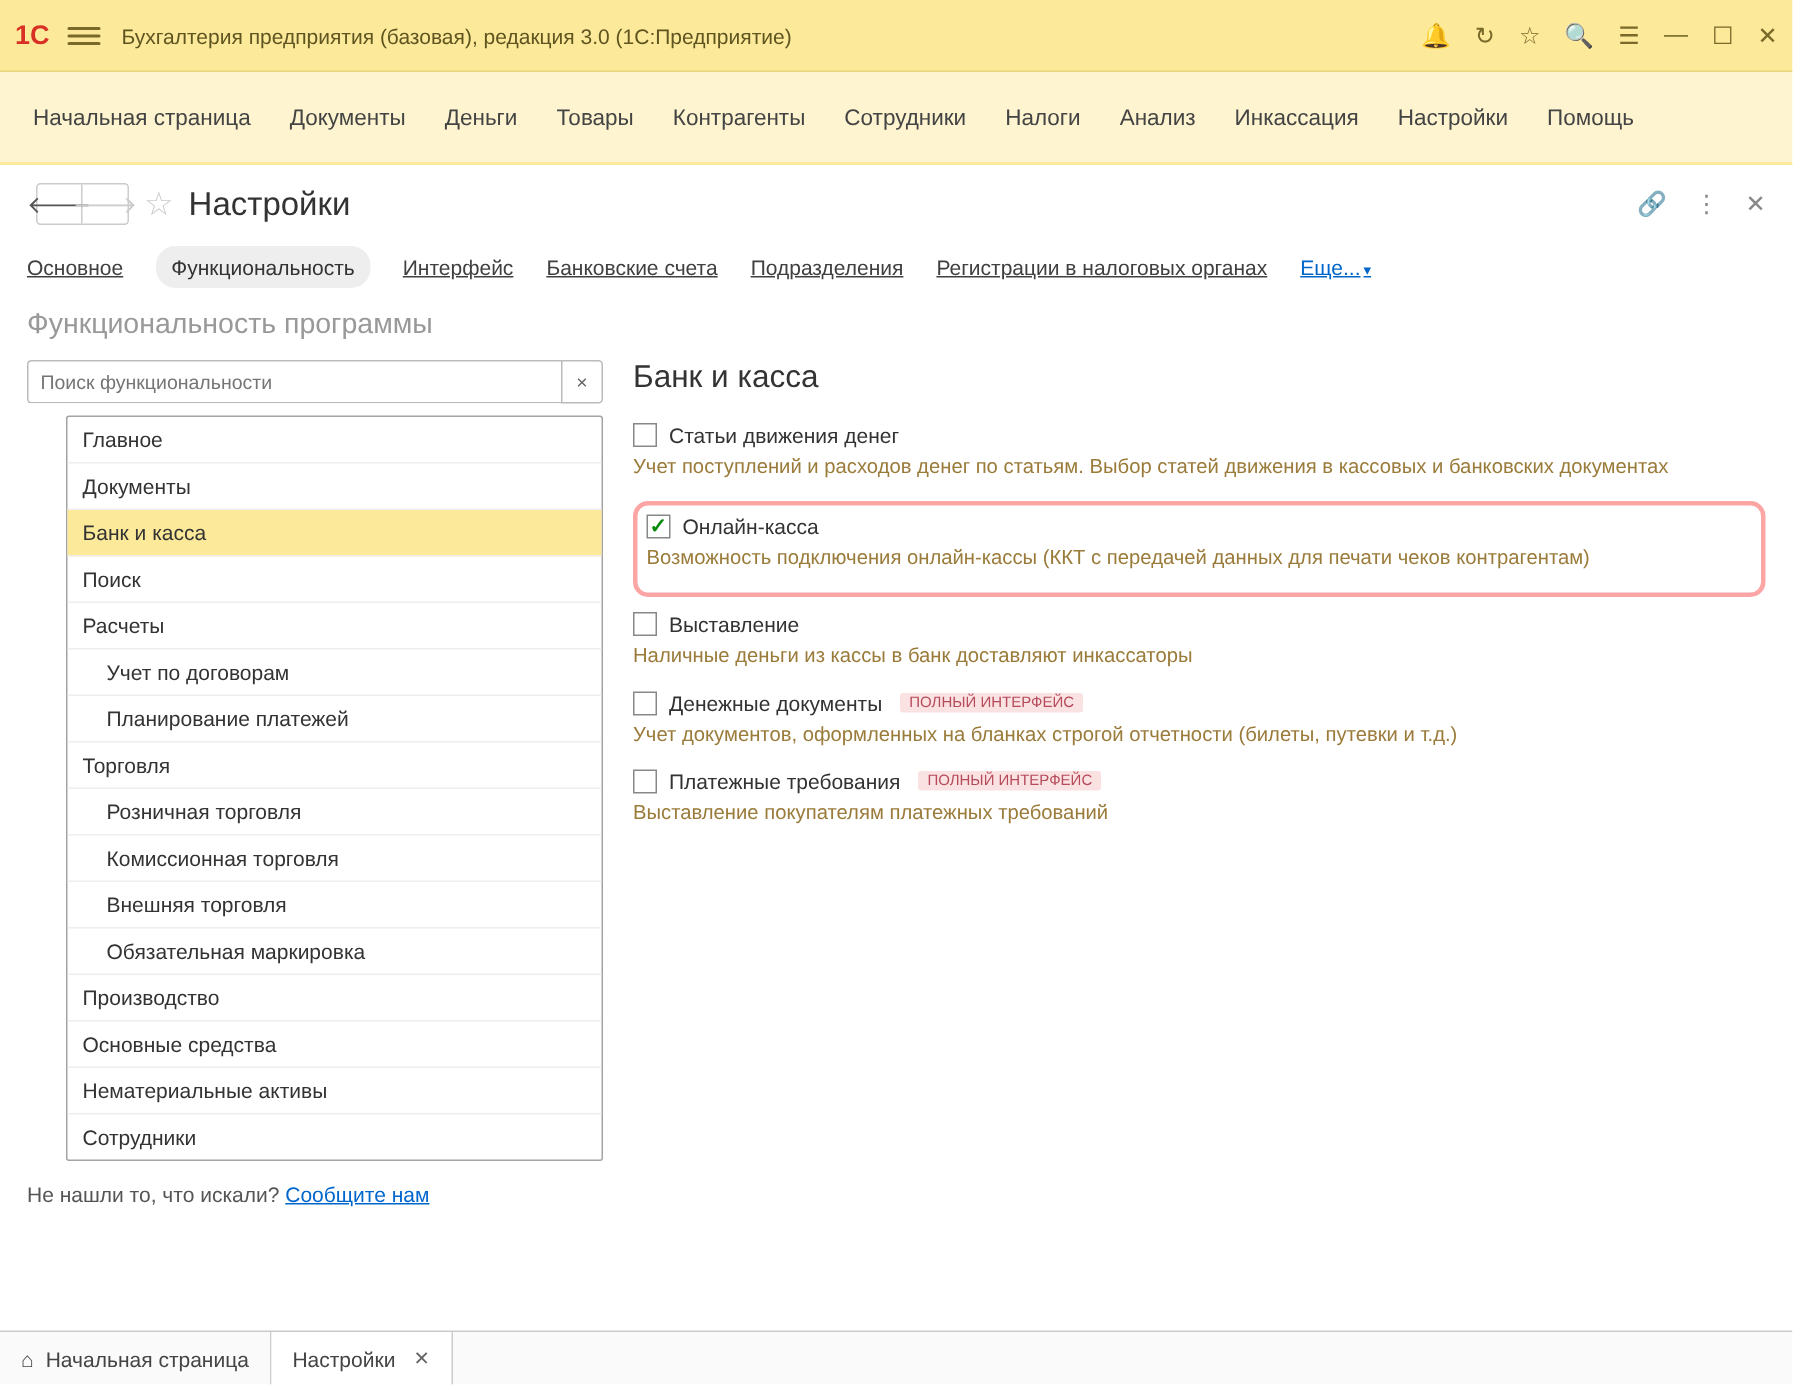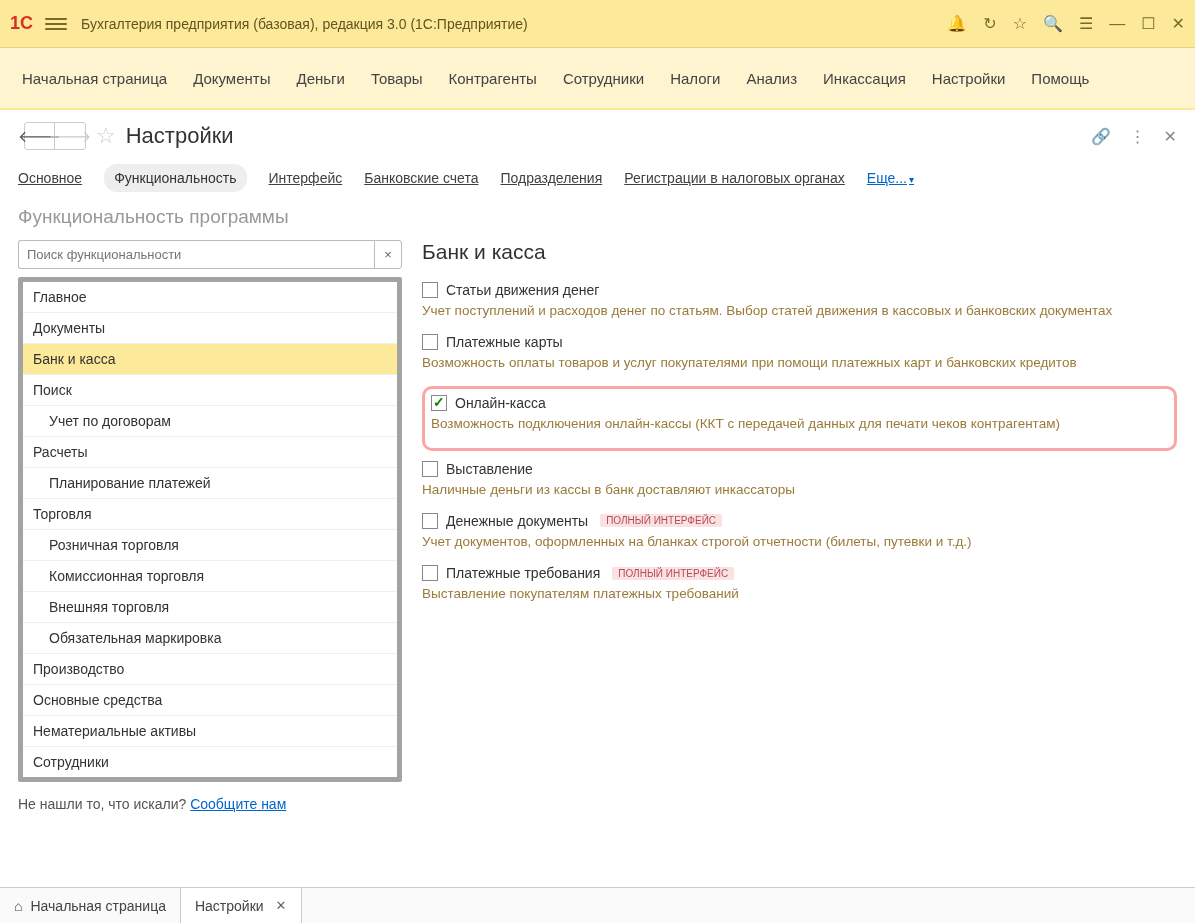--- a/index.html
+++ b/index.html
@@ -38,21 +38,21 @@
 
   .section-title { color: #999; font-size: 19px; padding: 6px 18px 12px 18px; }
 
   
   .body { display: flex; padding: 0 18px; gap: 20px; }
   .left-col { width: 384px; }
   .search-wrap { display: flex; margin-bottom: 8px; }
   .search-input { flex: 1; border: 1px solid #bbb; border-right: none; border-radius: 3px 0 0 3px; padding: 6px 8px; font-size: 13px; color: #888; }
   .clear-btn { width: 28px; border: 1px solid #bbb; border-radius: 0 3px 3px 0; background: #fff; cursor: pointer; display: flex; align-items: center; justify-content: center; color: #666; }
 
-  .tree { border: 5px solid #a3a3a3; border-radius: 2px; }
+  .tree { border: 1px solid #a3a3a3; border-radius: 2px; margin-left: 26px; }
   .tree-item { padding: 7px 10px; border-bottom: 1px solid #eee; cursor: pointer; font-size: 14px; color: #333; }
   .tree-item.child { padding-left: 26px; }
   .tree-item:last-child { border-bottom: none; }
   .tree-item.selected { background: #fce99a; }
 
   .right-col { flex: 1; padding-top: 0px; }
   .right-title { font-size: 21px; color: #333; margin-bottom: 18px; }
 
   .setting { margin-bottom: 14px; }
   .setting.highlighted { border: 3px solid #fca5a5; padding: 6px 8px 14px 6px; border-radius: 10px; margin-bottom: 10px; }
@@ -140,22 +140,22 @@
   <div class="left-col">
     <div class="search-wrap">
       <input class="search-input" placeholder="Поиск функциональности" style="">
       <div class="clear-btn">×</div>
     </div>
     <div class="tree" id="tree">
         <div class="tree-item">Главное</div>
         <div class="tree-item">Документы</div>
         <div class="tree-item selected">Банк и касса</div>
         <div class="tree-item">Поиск</div>
+        <div class="tree-item">Расчеты</div>
         <div class="tree-item child">Учет по договорам</div>
-        <div class="tree-item">Расчеты</div>
         <div class="tree-item child">Планирование платежей</div>
         <div class="tree-item">Торговля</div>
         <div class="tree-item child">Розничная торговля</div>
         <div class="tree-item child">Комиссионная торговля</div>
         <div class="tree-item child">Внешняя торговля</div>
         <div class="tree-item child">Обязательная маркировка</div>
         <div class="tree-item">Производство</div>
         <div class="tree-item">Основные средства</div>
         <div class="tree-item">Нематериальные активы</div>
         <div class="tree-item">Сотрудники</div>
@@ -169,27 +169,20 @@
     <div class="right-title">Банк и касса</div>
     <div id="settings">
         <div class="setting">
           <div class="setting-head">
             <div class="cb"></div>
             <span class="setting-label">Статьи движения денег</span>
           </div>
           <div class="setting-desc">Учет поступлений и расходов денег по статьям.
 Выбор статей движения в кассовых и банковских документах</div>
         </div>
-        <div class="setting">
-          <div class="setting-head">
-            <div class="cb"></div>
-            <span class="setting-label">Платежные карты</span>
-          </div>
-          <div class="setting-desc">Возможность оплаты товаров и услуг покупателями при помощи платежных карт и банковских кредитов</div>
-        </div>
         <div class="setting highlighted">
           <div class="setting-head">
             <div class="cb checked"></div>
             <span class="setting-label">Онлайн-касса</span>
           </div>
           <div class="setting-desc">Возможность подключения онлайн-кассы (ККТ с передачей данных для печати чеков контрагентам)</div>
         </div>
         <div class="setting">
           <div class="setting-head">
             <div class="cb"></div>

